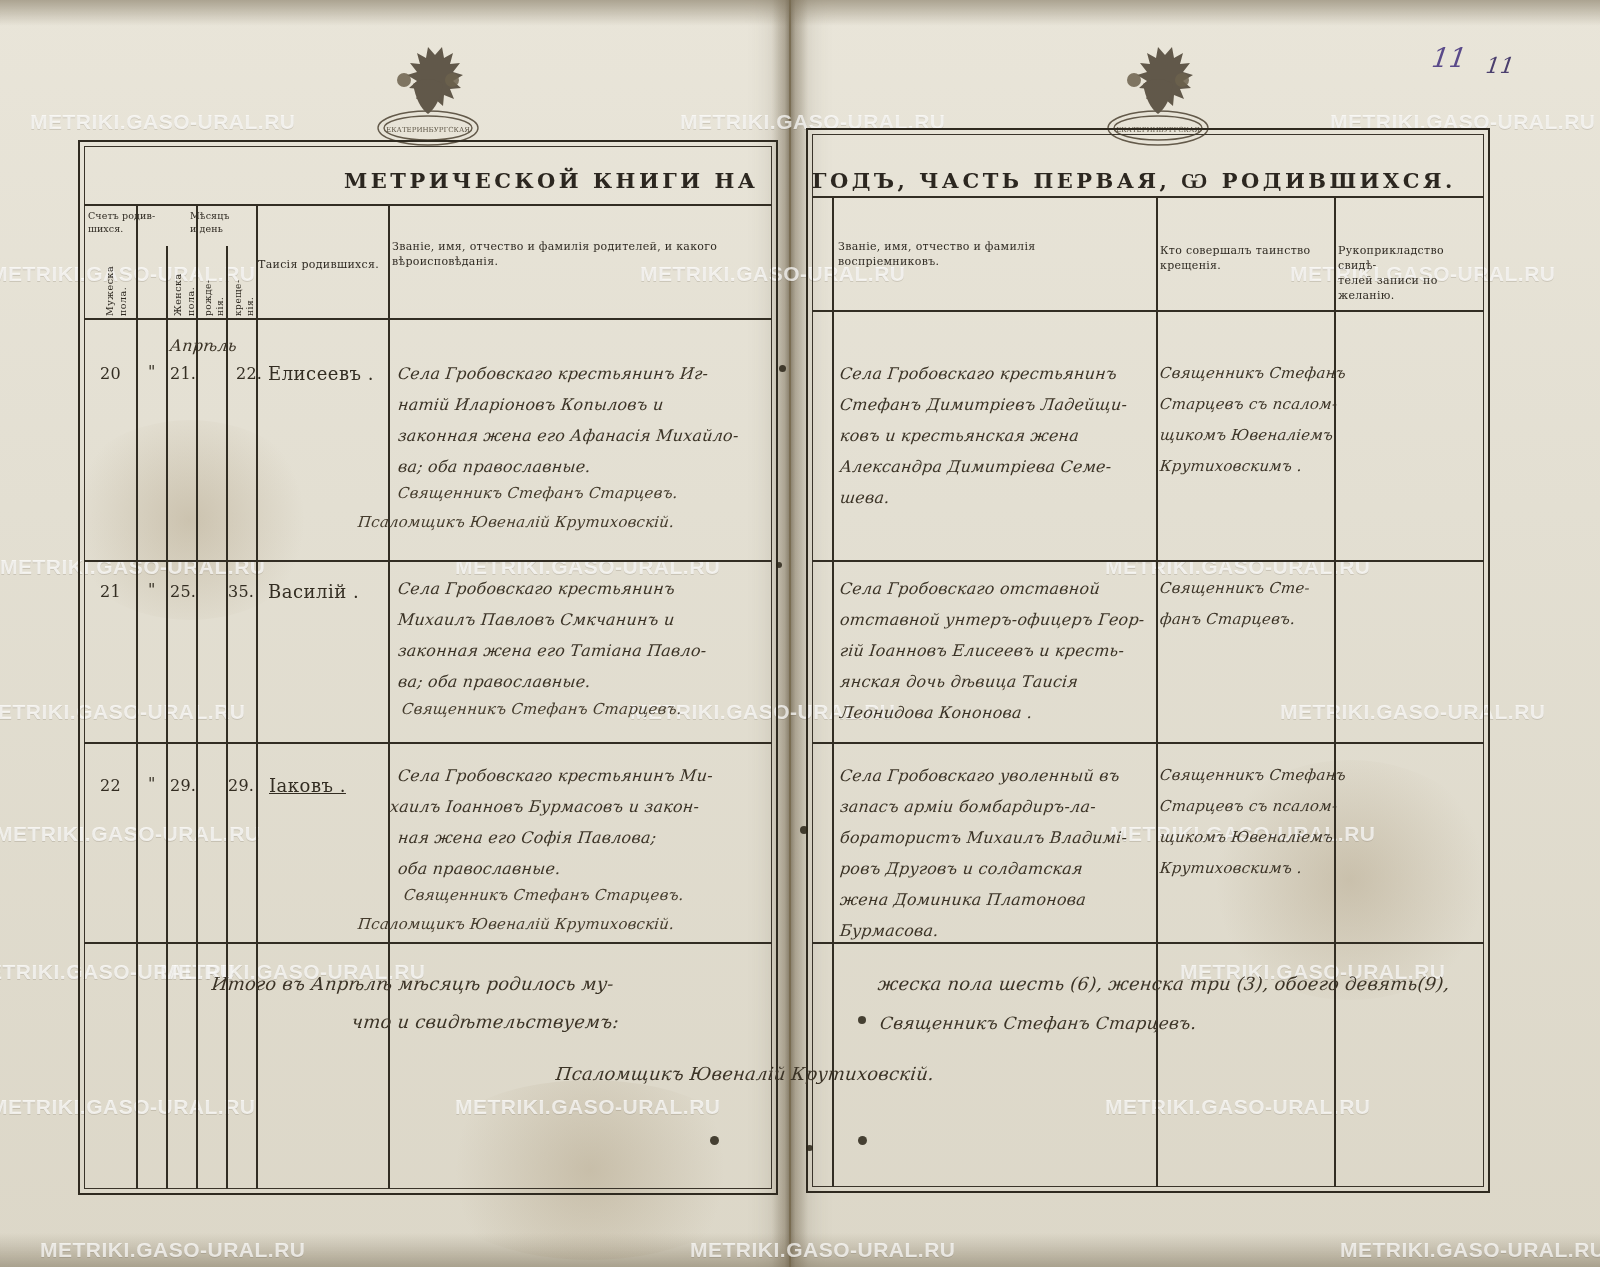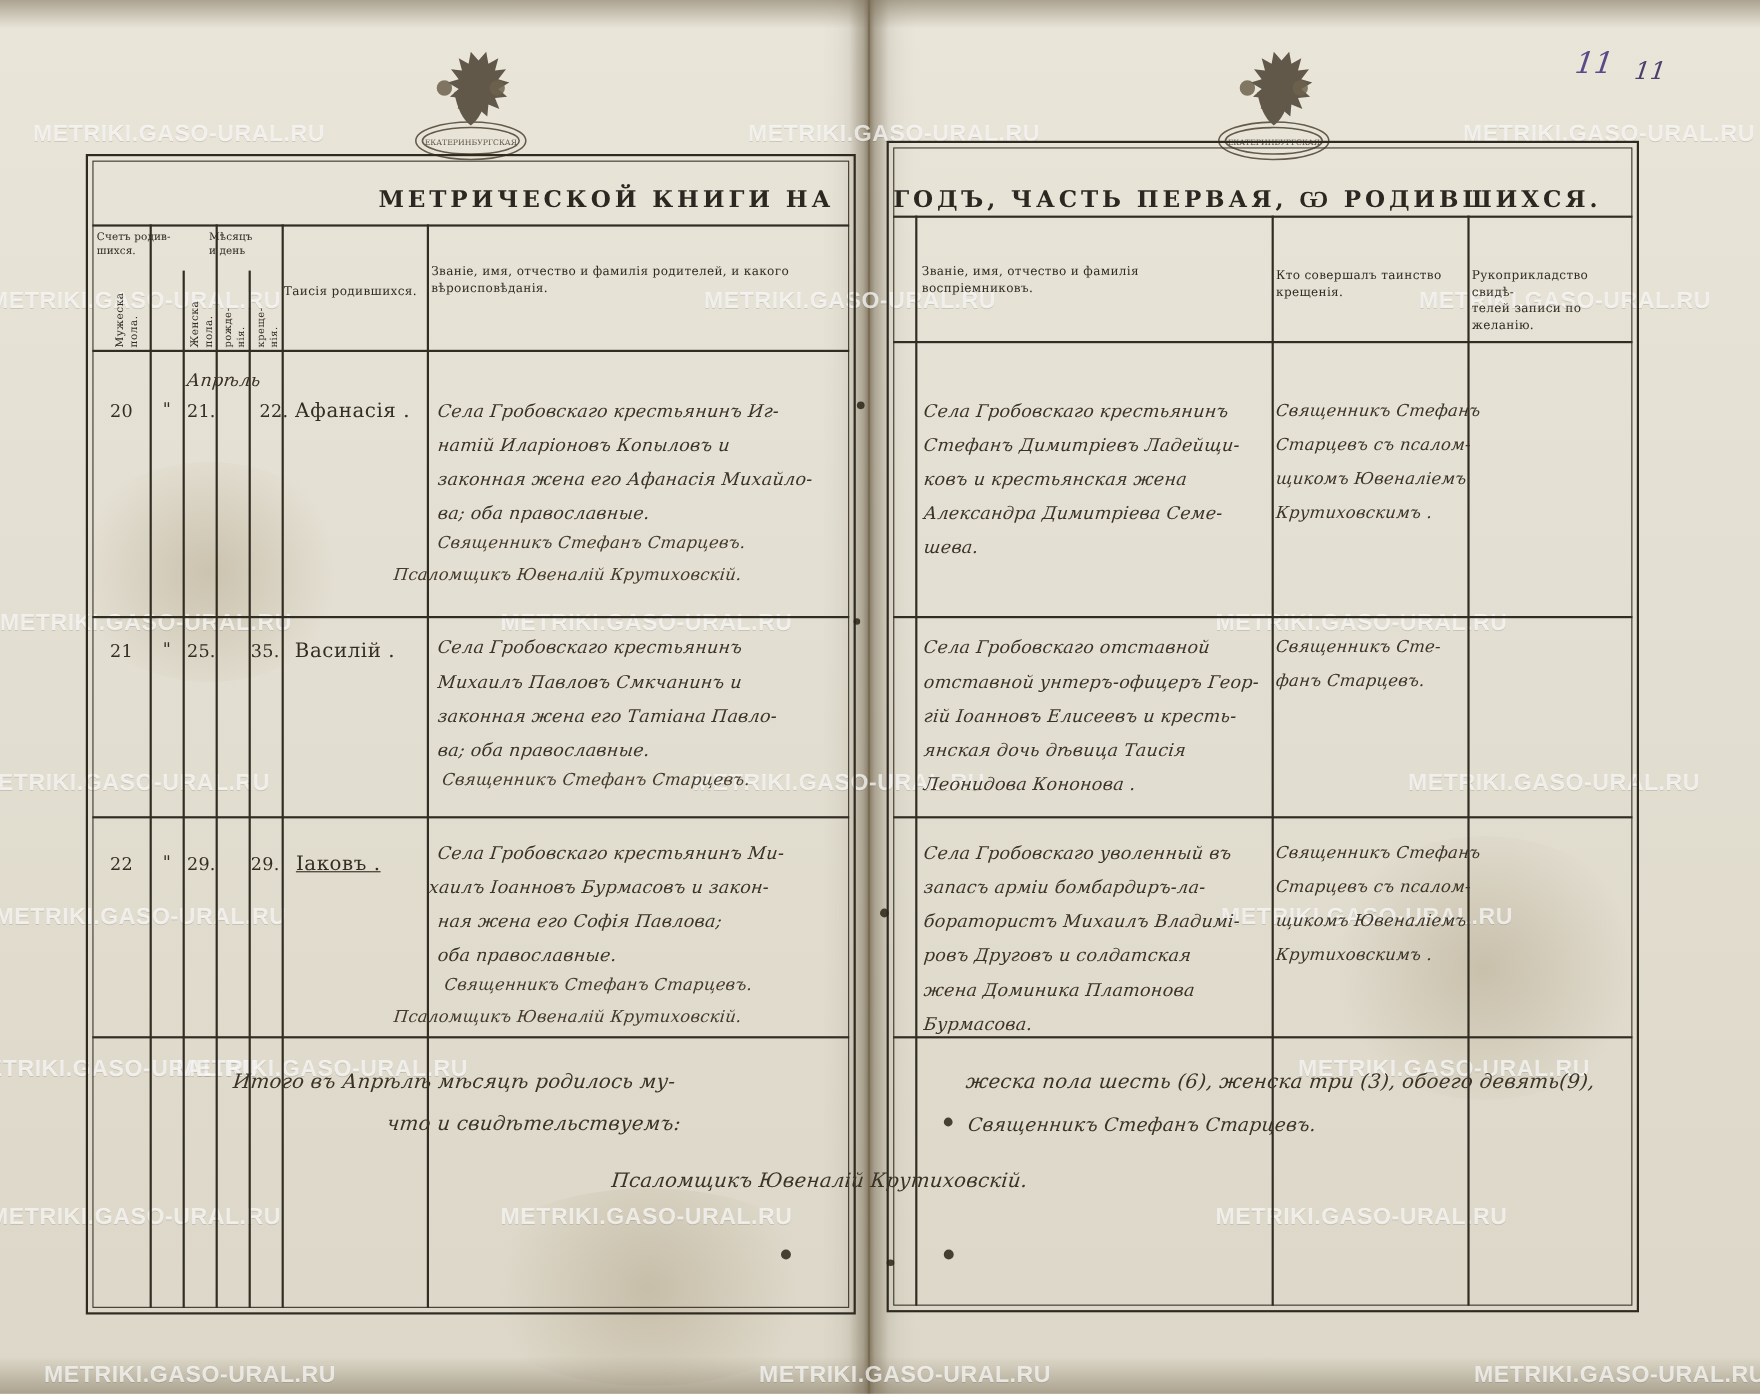--- a/index.html
+++ b/index.html
@@ -308,21 +308,21 @@
 крещенія.</div>
   <div class="colhead" style="left:1338px;top:244px;width:146px;white-space:pre-line;">Рукоприкладство свидѣ-
 телей записи по желанію.</div>
 
   <div class="hw month" style="left:170px;top:330px;">Апрѣль</div>
 
   <div class="hw num" style="left:100px;top:358px;">20</div>
   <div class="hw num" style="left:148px;top:356px;">"</div>
   <div class="hw num" style="left:170px;top:358px;">21.</div>
   <div class="hw num" style="left:236px;top:358px;">22.</div>
-  <div class="hw name" style="left:268px;top:358px;">Афанасія .</div>
+  <div class="hw name" style="left:268px;top:358px;">Елисеевъ .</div>
 
   <div class="hw blk" style="left:398px;top:358px;">Села Гробовскаго крестьянинъ Иг-</div>
   <div class="hw blk" style="left:398px;top:389px;">натій Иларіоновъ Копыловъ и</div>
   <div class="hw blk" style="left:398px;top:420px;">законная жена его Афанасія Михайло-</div>
   <div class="hw blk" style="left:398px;top:451px;">ва; оба православные.</div>
   <div class="hw blk sign" style="left:398px;top:478px;font-size:15px;">Священникъ Стефанъ Старцевъ.</div>
   <div class="hw blk sign" style="left:358px;top:507px;font-size:15px;">Псаломщикъ Ювеналій Крутиховскій.</div>
 
   <div class="hw blk" style="left:840px;top:358px;">Села Гробовскаго крестьянинъ</div>
   <div class="hw blk" style="left:840px;top:389px;">Стефанъ Димитріевъ Ладейщи-</div>

